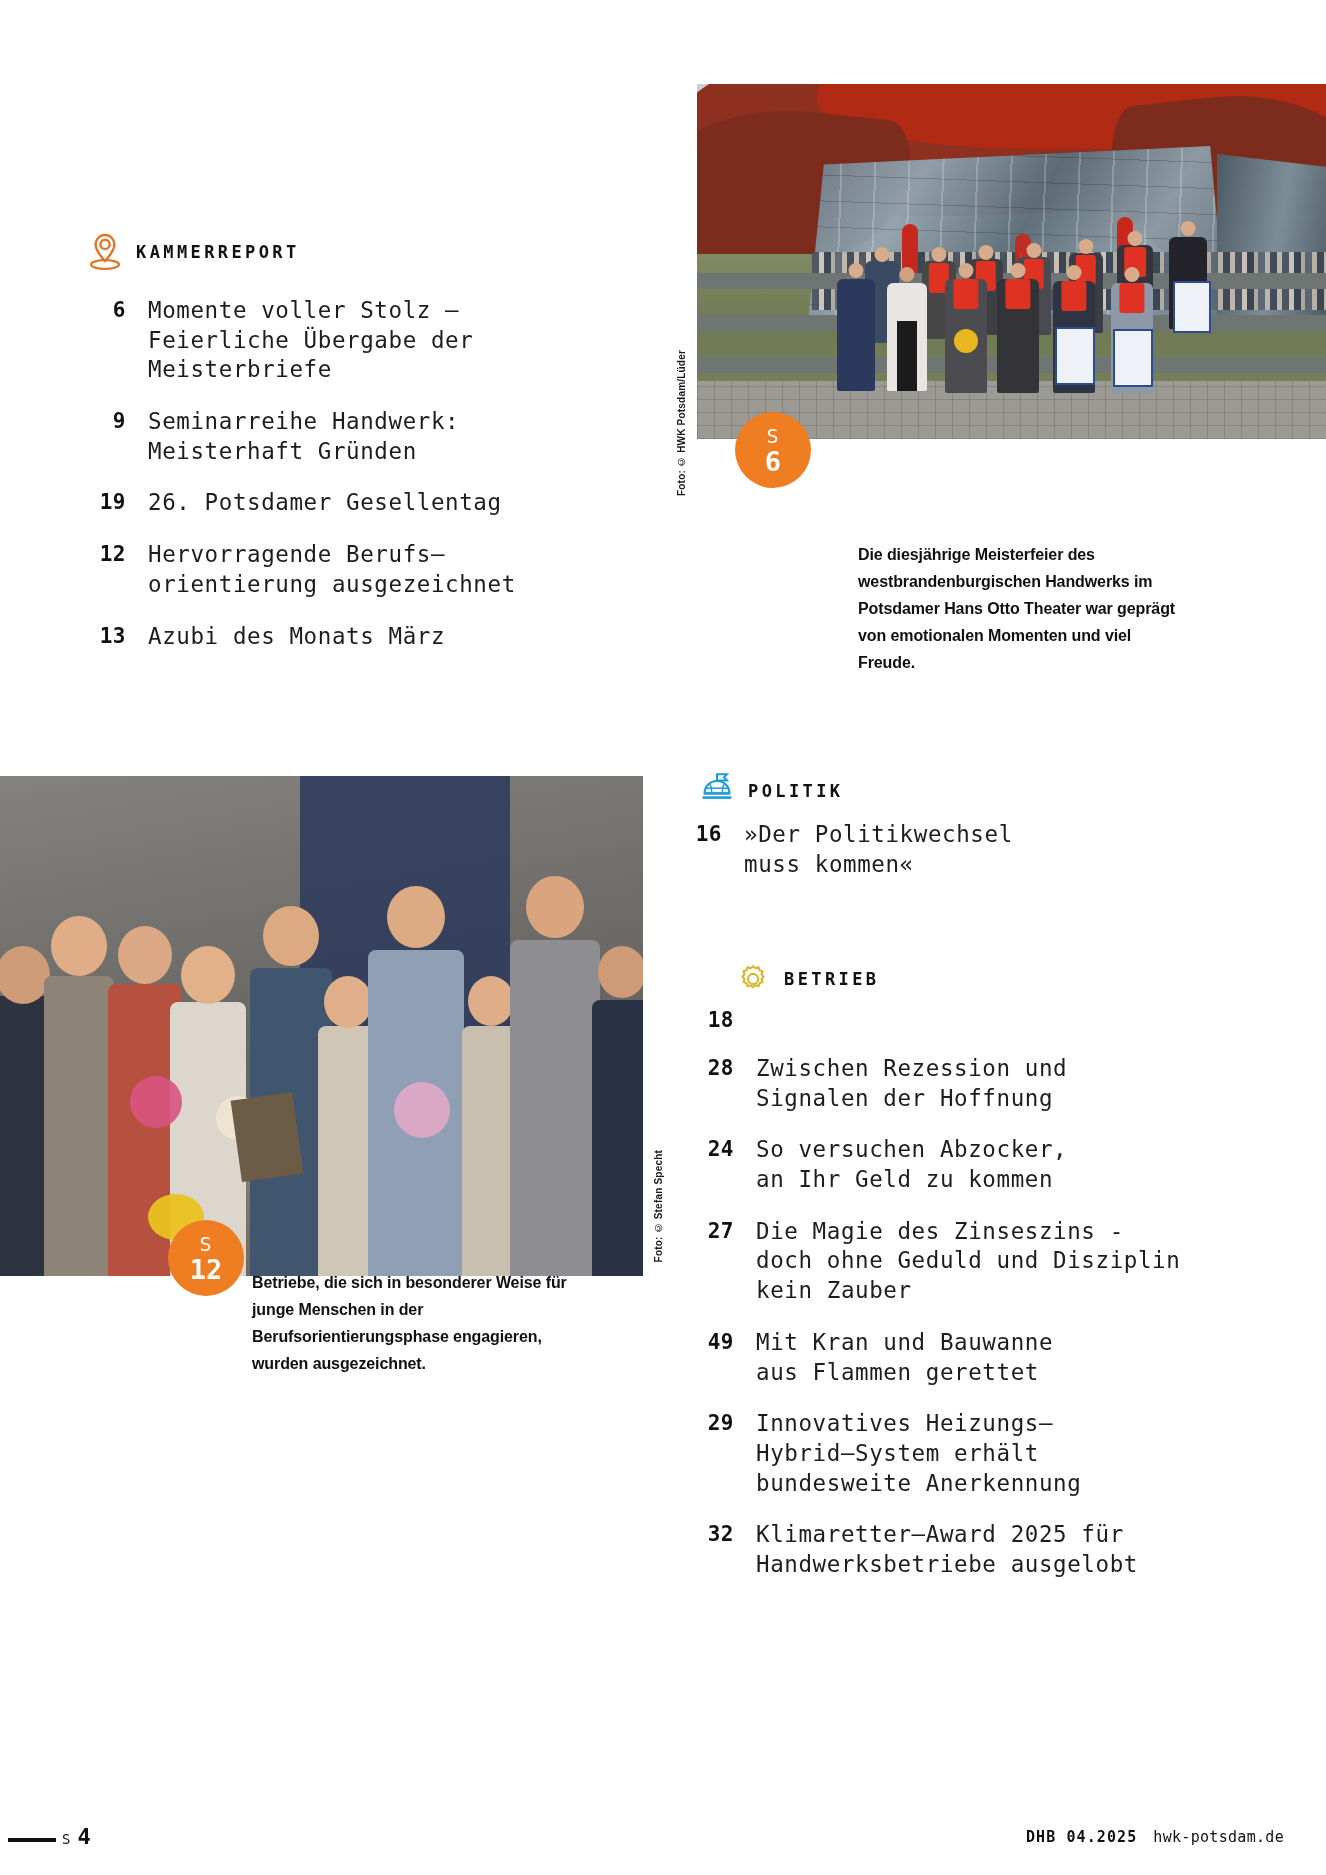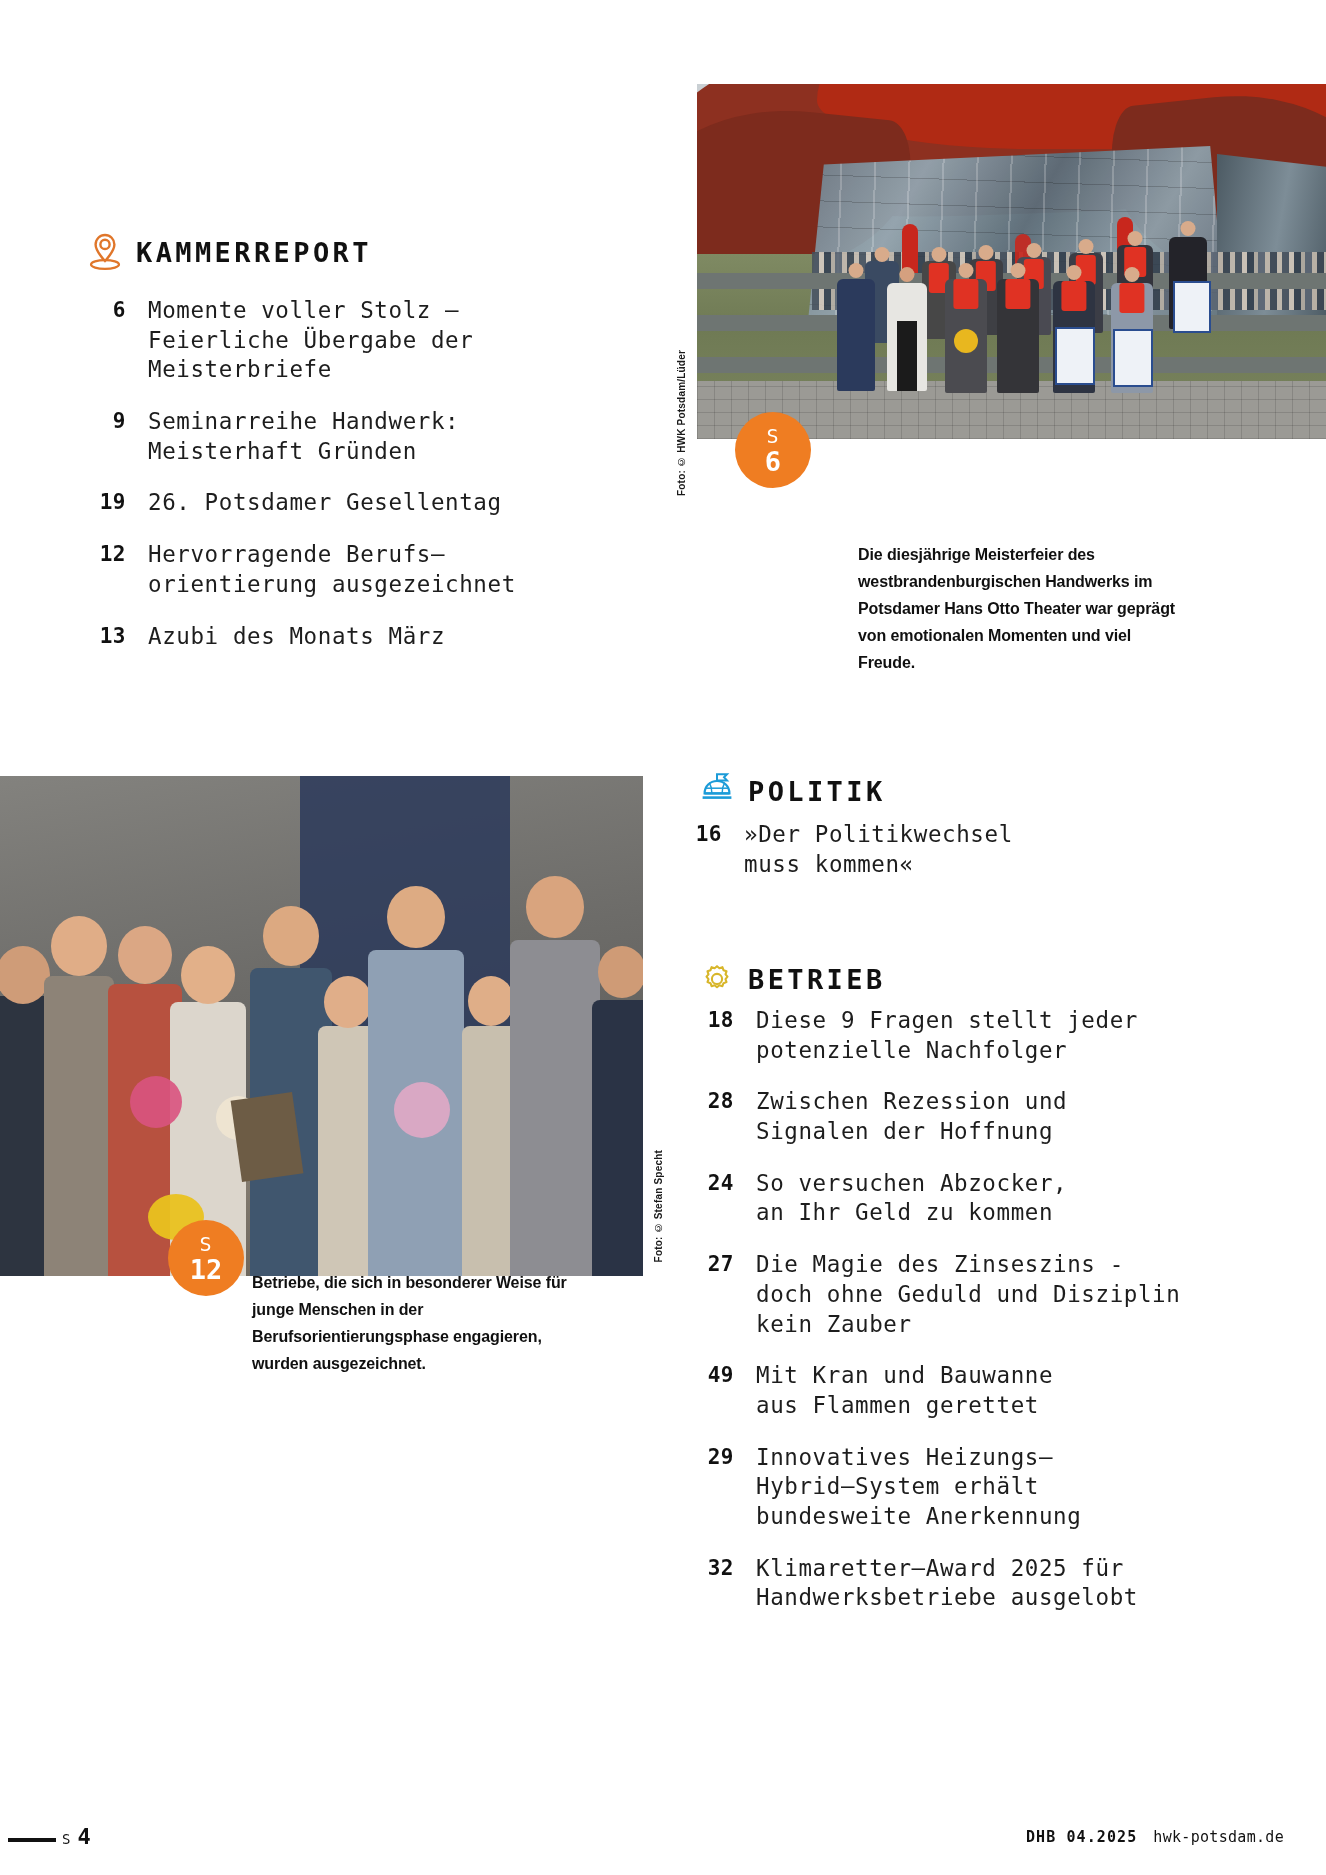--- a/index.html
+++ b/index.html
@@ -139,21 +139,21 @@
   .pbp .h{position:absolute;top:0;left:50%;transform:translateX(-50%);border-radius:50%;}
   .pbp .b{position:absolute;bottom:0;width:100%;border-radius:8px 8px 0 0;}
   .bouquet{position:absolute;border-radius:50%;}
 
   
   .sec-head{
     position:absolute;display:flex;align-items:center;gap:14px;
   }
   .sec-title{
     font-family:"DejaVu Sans Mono", monospace;
-    font-weight:700;font-size:27px;letter-spacing:3.4px;color:#111111;
+    font-weight:700;font-size:17px;letter-spacing:3.4px;color:#111111;
   }
   .toc{position:absolute;}
   .toc-row{display:flex;margin-bottom:22px;}
   .toc-num{
     width:54px;flex:0 0 54px;text-align:right;
     font-family:"DejaVu Sans Mono", monospace;
     font-weight:700;font-size:21px;color:#111;letter-spacing:.5px;
     padding-top:2px;
   }
   .toc-txt{
@@ -161,21 +161,21 @@
     font-family:"DejaVu Sans Mono", monospace;
     font-weight:300;font-size:22.5px;line-height:1.32;color:#1d1d1d;
     letter-spacing:.6px;white-space:pre-line;
   }
   .toc-left{left:72px;top:296px;width:490px;}
   .toc-right{left:668px;top:820px;width:520px;}
   .toc-right2{left:680px;top:1006px;width:560px;}
 
   .sec-kammer{left:88px;top:232px;}
   .sec-politik{left:700px;top:772px;}
-  .sec-betrieb{left:700px;top:962px;}
+  .sec-betrieb{left:736px;top:962px;}
 
   
   .footer-rule{position:absolute;left:8px;top:1838px;width:48px;height:4px;background:#111;}
   .footer-left{
     position:absolute;left:62px;top:1824px;
     font-family:"DejaVu Sans Mono", monospace;color:#111;
     display:flex;align-items:baseline;gap:7px;
   }
   .footer-left .s{font-size:14px;font-weight:400;}
   .footer-left .n{font-size:22px;font-weight:700;}
@@ -421,22 +421,20 @@
         <path d="M17 4.2l2.4 2 3-1 1.1 3 3 1.1-1 3 2 2.4-2 2.4 1 3-3 1.1-1.1 3-3-1-2.4 2-2.4-2-3 1-1.1-3-3-1.1 1-3-2-2.4 2-2.4-1-3 3-1.1 1.1-3 3 1z" fill="none" stroke="#D8B62A" stroke-width="2.1" stroke-linejoin="round"></path>
         <circle cx="17" cy="17" r="5.1" fill="none" stroke="#D8B62A" stroke-width="2.1"></circle>
       </svg>
     </span>
     <span class="sec-title">BETRIEB</span>
   </div>
 
   <div class="toc toc-right2">
     <div class="toc-row">
       <div class="toc-num">18</div>
-      <div class="toc-txt">Diese 9 Fragen stellt jeder
-potenzielle Nachfolger</div>
     </div>
     <div class="toc-row">
       <div class="toc-num">28</div>
       <div class="toc-txt">Zwischen Rezession und
 Signalen der Hoffnung</div>
     </div>
     <div class="toc-row">
       <div class="toc-num">24</div>
       <div class="toc-txt">So versuchen Abzocker,
 an Ihr Geld zu kommen</div>

